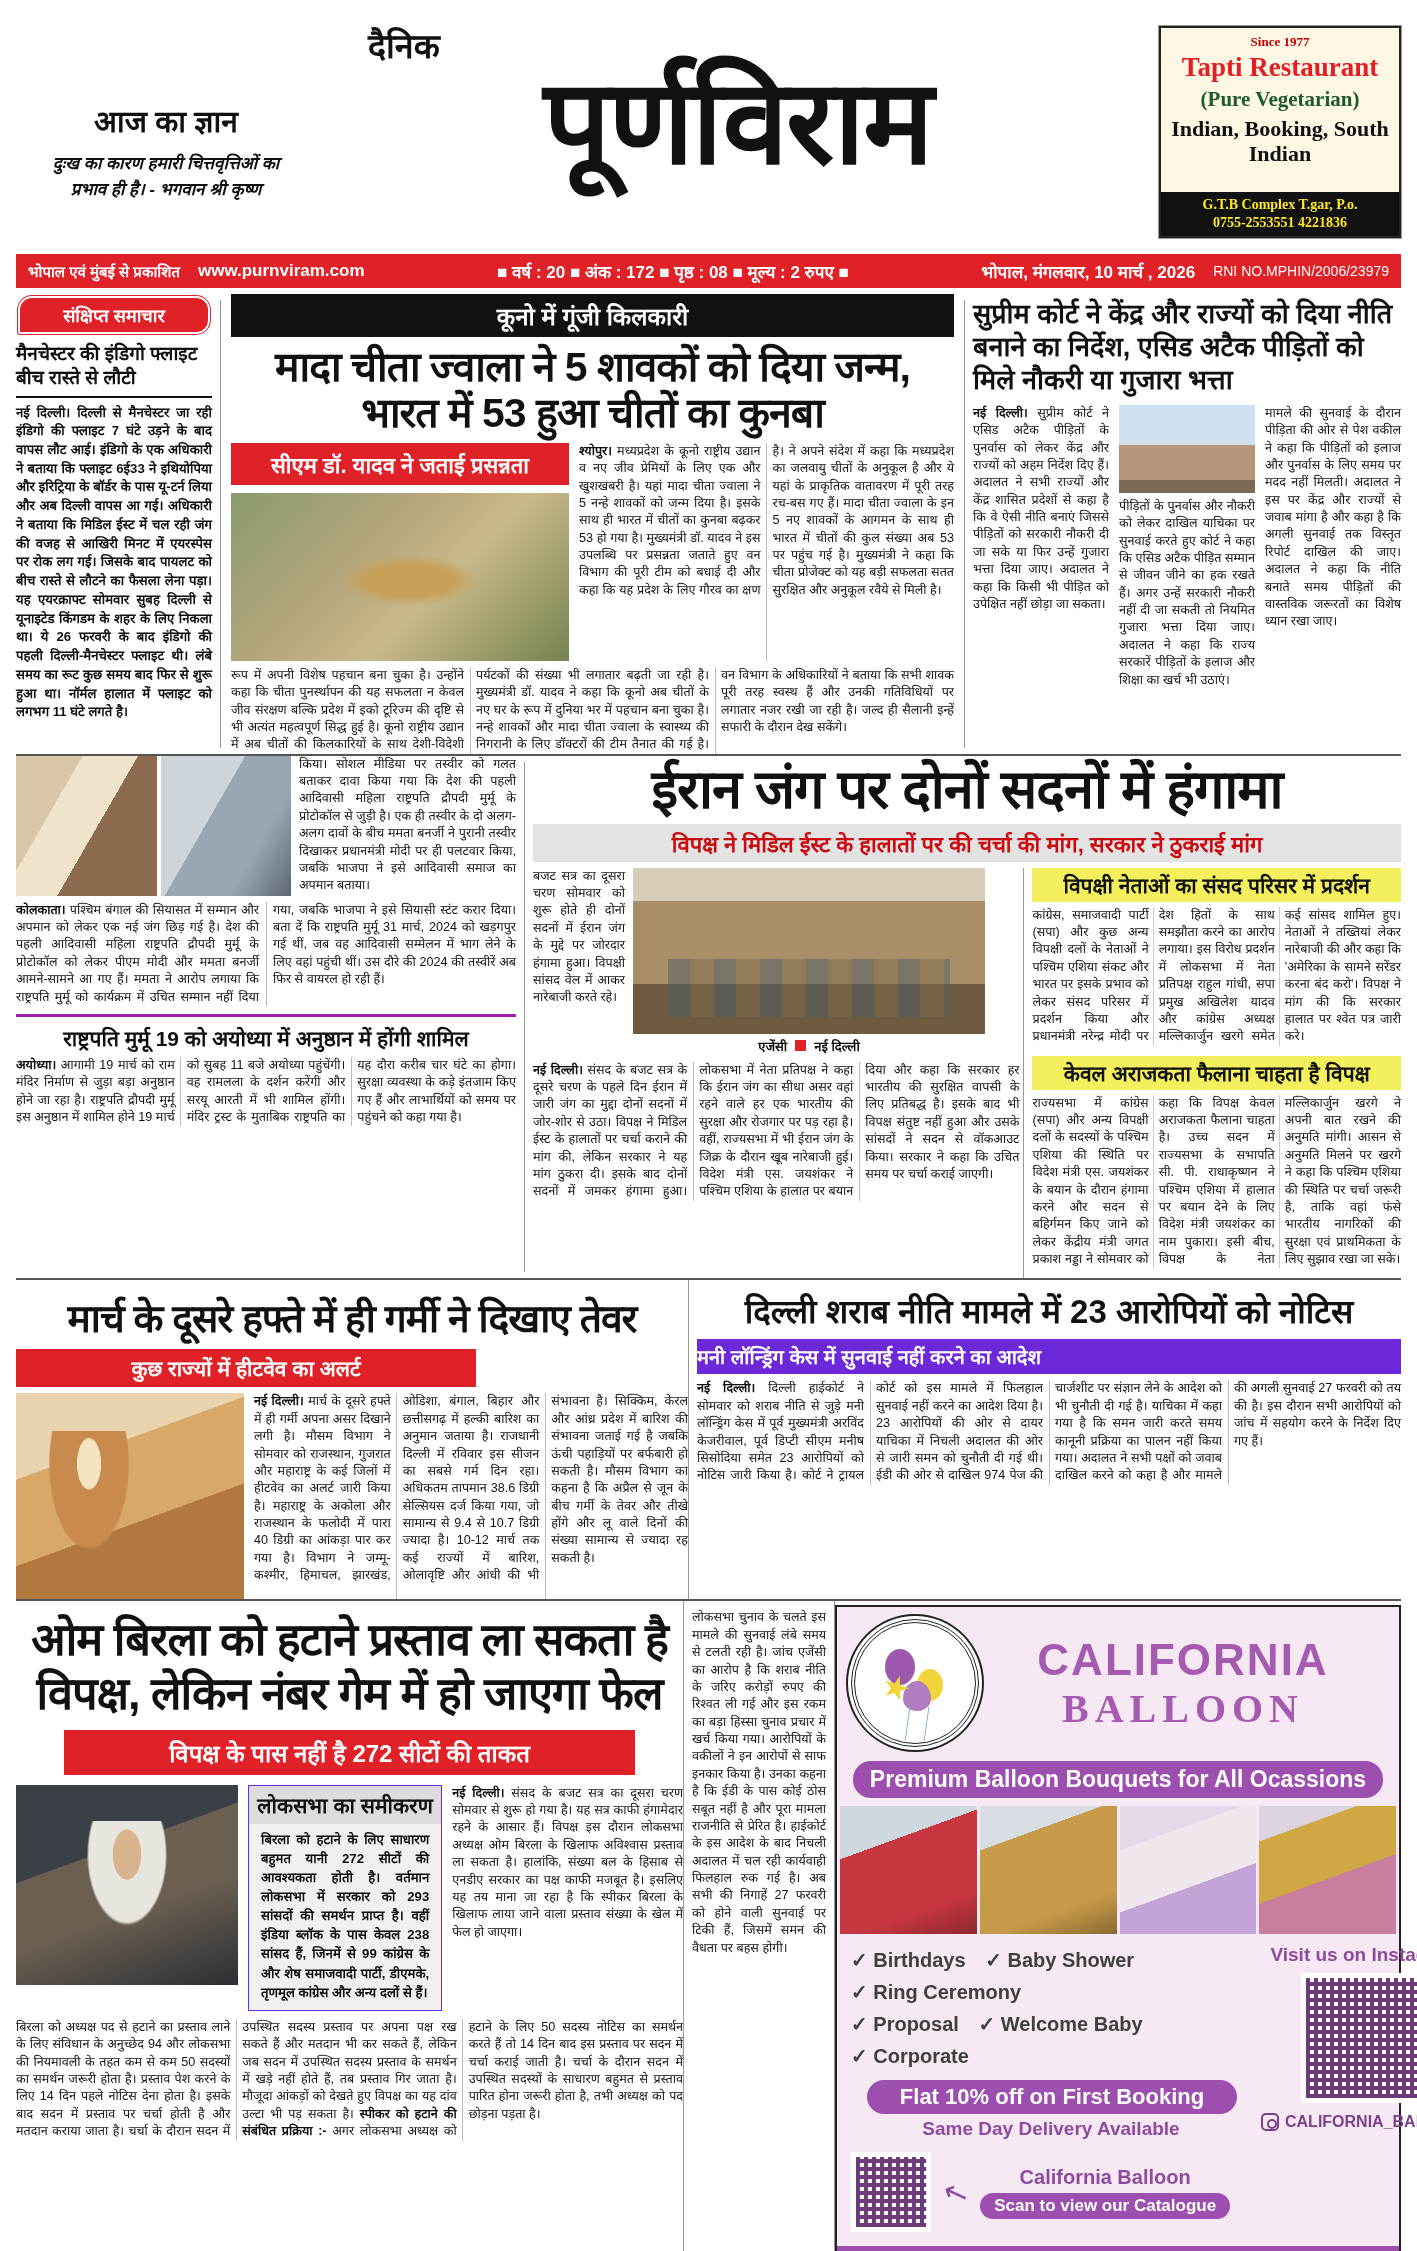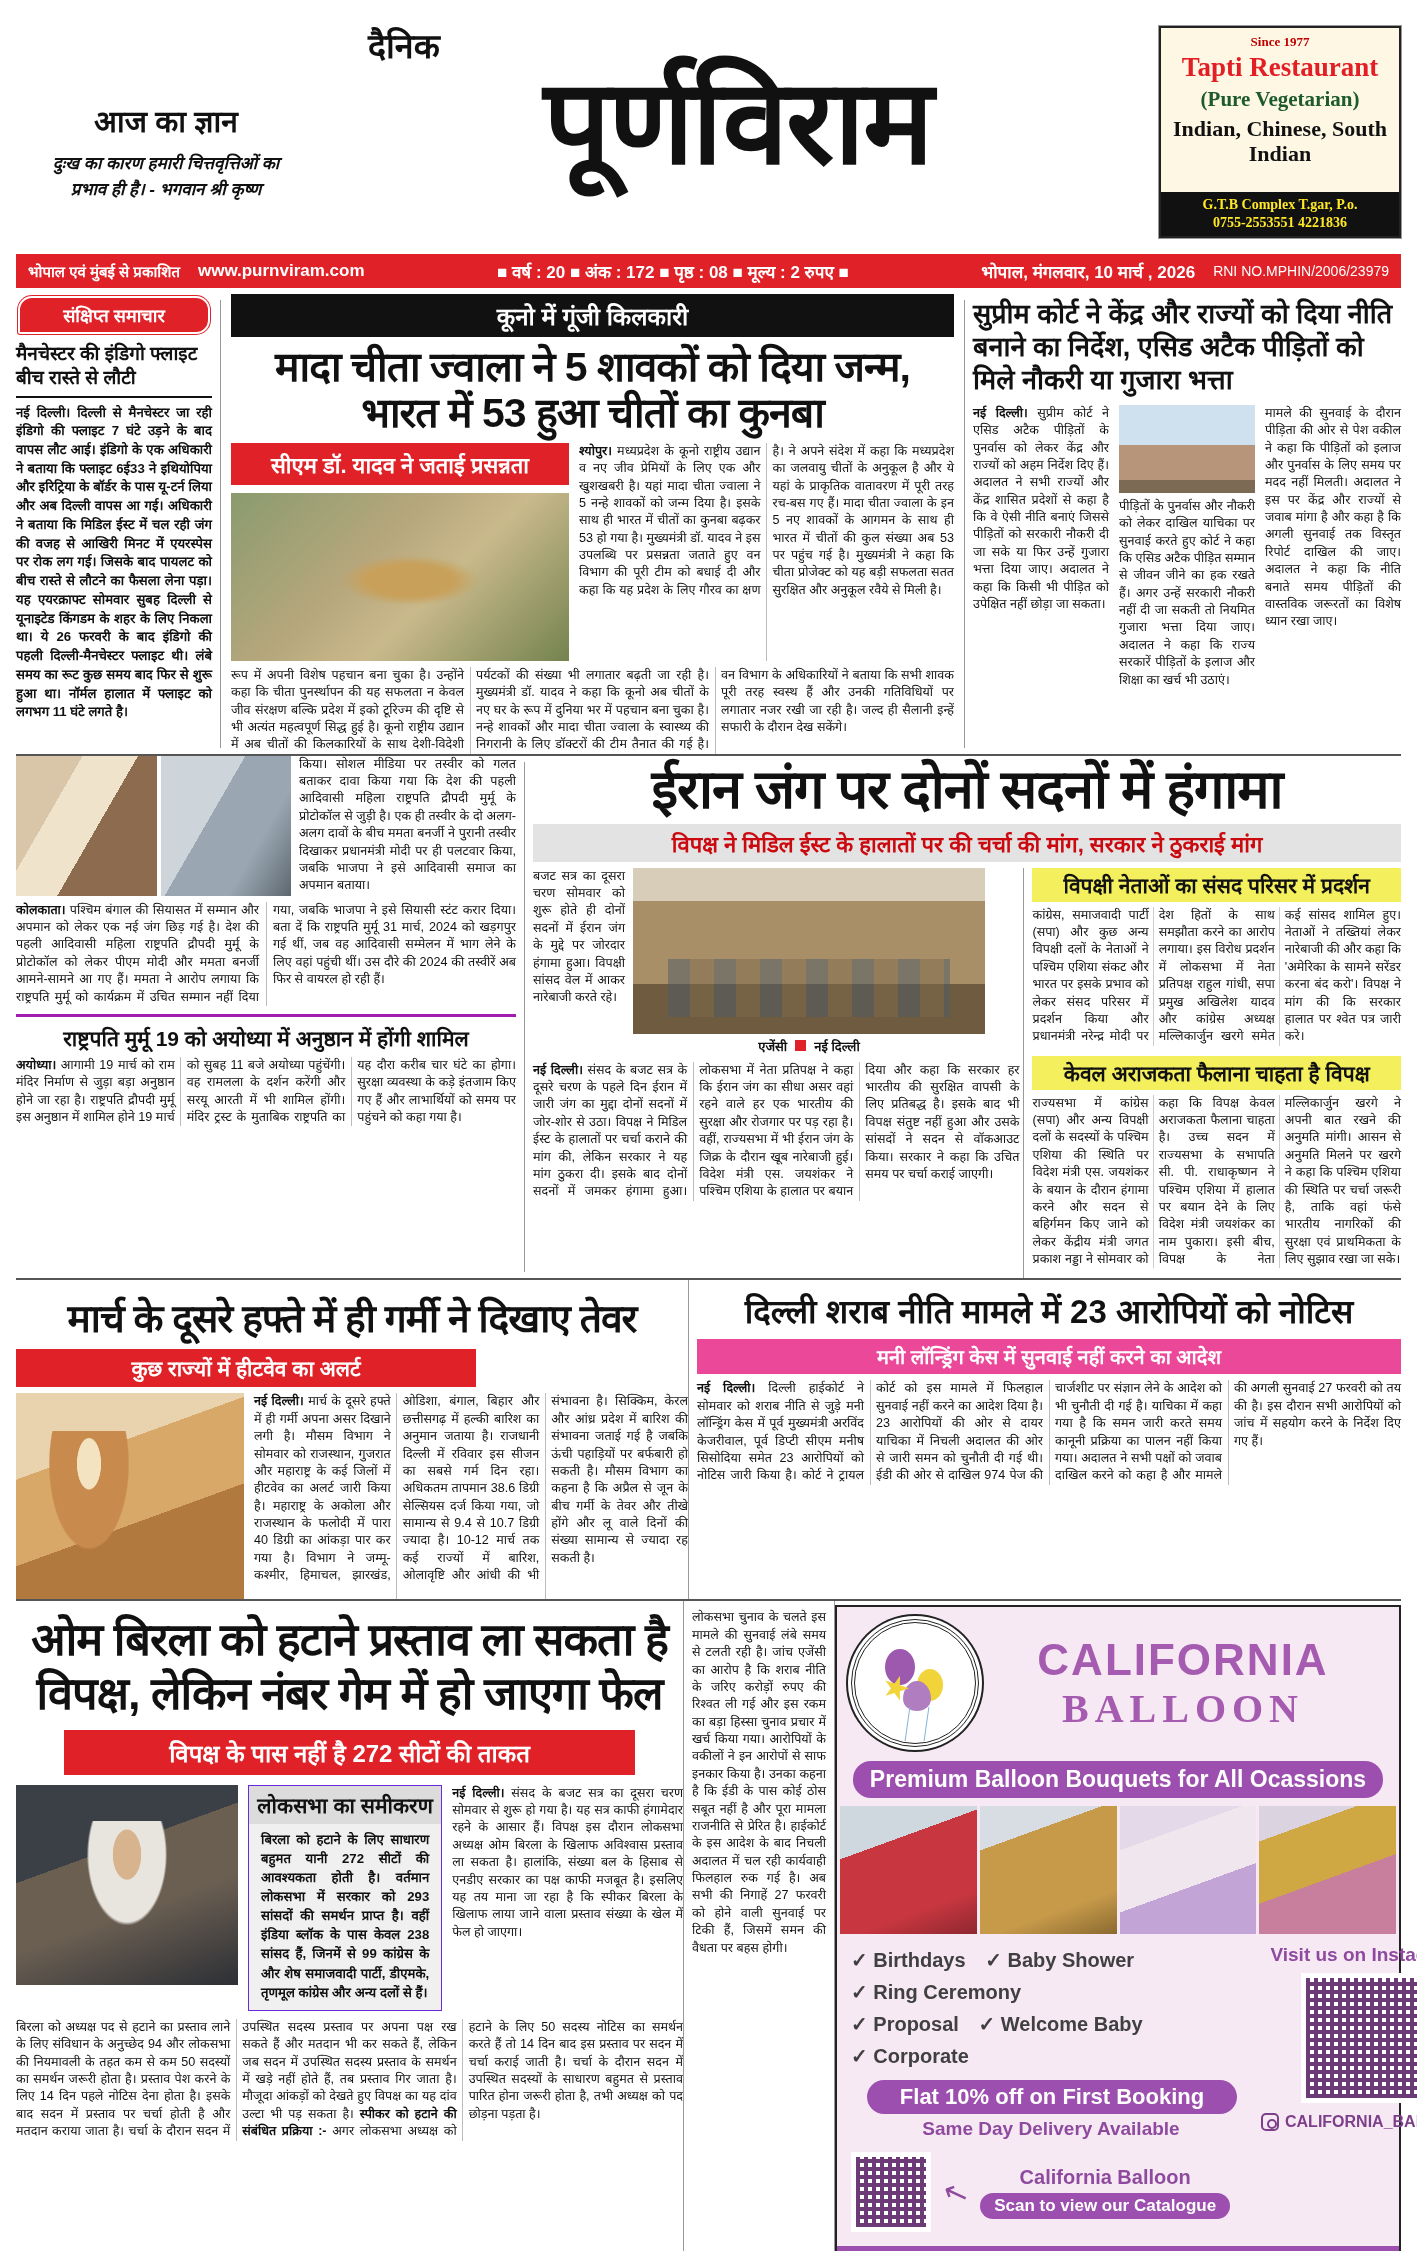--- a/index.html
+++ b/index.html
@@ -29,21 +29,21 @@
   .infobar .meta { font-size:17px; flex:1; text-align:center; }
   .infobar .date { font-size:17px; }
   .infobar .rni { font-size:14px; font-weight:normal; }
   
   .row { display:flex; border-top:2px solid #555; }
   .vr { width:0; border-left:1px solid #999; margin:6px 8px; }
   .body-txt { font-size:12.6px; line-height:1.38; text-align:justify; }
   .dateline { font-weight:bold; }
   .kicker { background:#111; color:#fff; text-align:center; font-weight:bold; font-size:24px; padding:5px 0; }
   .redbar { background:#e02128; color:#fff; text-align:center; font-weight:bold; }
-  .blackbar { background:#ec4899; color:#fff; text-align:center; font-weight:bold; }
+  .blackbar { background:#6d28d9; color:#fff; text-align:left; font-weight:bold; }
   .photo { position:relative; overflow:hidden; }
   .caption { font-weight:bold; font-size:13px; display:flex; gap:8px; align-items:center; justify-content:center; padding:3px 0; }
   .redsq { width:11px; height:11px; background:#e02128; display:inline-block; }
   
   .row1 { margin-top:6px; border-top:none; }
   .brief-col { width:196px; }
   .brief-ribbon { background:#e02128; color:#fff; font-weight:bold; text-align:center; font-size:18px; padding:5px 4px; border-radius:14px 14px 14px 2px; border:2px solid #fff; box-shadow:0 0 0 1px #e02128; margin:2px 2px 8px 2px; }
   .brief-head { font-weight:bold; font-size:19px; line-height:1.25; border-bottom:2px solid #111; padding-bottom:6px; margin-bottom:6px; }
   .brief-body { font-size:13.2px; font-weight:bold; line-height:1.42; text-align:justify; }
   .cheetah-col { flex:1; padding:0 2px; }
@@ -159,21 +159,21 @@
       <div class="gyaan-quote">दुःख का कारण हमारी चित्तवृत्तिओं का प्रभाव ही है। - भगवान श्री कृष्ण</div>
     </div>
     <div class="logo-wrap">
       <div class="logo-small">दैनिक</div>
       <div class="logo-main">पूर्णविराम</div>
     </div>
     <div class="tapti">
       <div class="tapti-since">Since 1977</div>
       <div class="tapti-name">Tapti Restaurant</div>
       <div class="tapti-veg">(Pure Vegetarian)</div>
-      <div class="tapti-cuisine">Indian, Chinese, South Indian</div>
+      <div class="tapti-cuisine">Indian, Booking, South Indian</div>
       <div class="tapti-foot">
         <div>G.T.B Complex T.gar, P.o.</div>
         <div>0755-2553551 4221836</div>
       </div>
     </div>
   </header>
 
   <div class="infobar">
     <span class="pub">भोपाल एवं मुंबई से प्रकाशित</span>
     <span class="site">www.purnviram.com</span>

